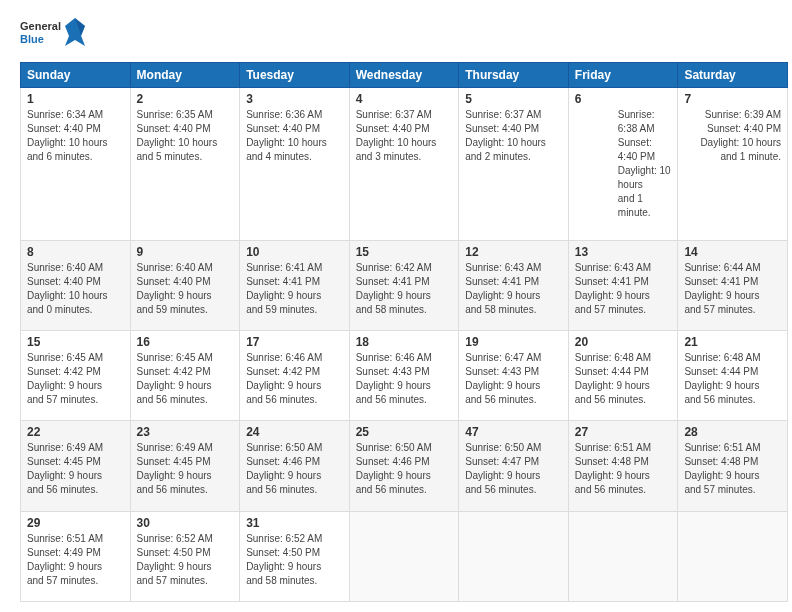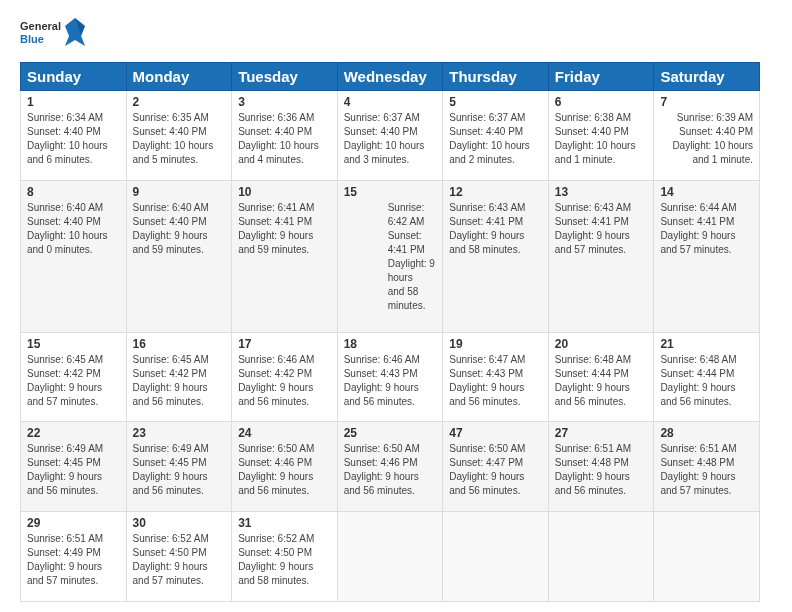--- a/index.html
+++ b/index.html
@@ -6,21 +6,21 @@
     body {
       width: 792px;
       height: 612px;
       font-family: Arial, sans-serif;
       background: #fff;
       overflow: hidden;
     }
     .page {
       width: 792px;
       height: 612px;
-      padding: 16px 32px 10px 20px;
+      padding: 16px 4px 10px 20px;
       display: flex;
       flex-direction: column;
     }
     .header {
       display: flex;
       align-items: flex-start;
       justify-content: space-between;
       margin-bottom: 8px;
     }
     .logo {
@@ -46,21 +46,21 @@
       border: 1px solid #ccc;
       border-collapse: collapse;
       width: 100%;
       table-layout: fixed;
     }
     .calendar th {
       background-color: #1a6fb5;
       color: white;
       text-align: left;
       padding: 5px 6px;
-      font-size: 15px;
+      font-size: 12px;
       font-weight: bold;
       border: 1px solid #1558a0;
     }
     .calendar td {
       vertical-align: top;
       padding: 4px 6px;
       border: 1px solid #ddd;
       font-size: 9.5px;
       color: #333;
       background: #fff;
@@ -151,21 +151,21 @@
           </td>
           <td>
             <span class="day-number">5</span>
             <div class="day-info" style="white-space: pre-line;">Sunrise: 6:37 AM
 Sunset: 4:40 PM
 Daylight: 10 hours
 and 2 minutes.</div>
           </td>
           <td>
             <span class="day-number">6</span>
-            <div class="day-info" style="white-space: pre-line;">Sunrise: 6:38 AM
+            <div class="day-info" style="white-space: pre-line; margin-left: 43px;">Sunrise: 6:38 AM
 Sunset: 4:40 PM
 Daylight: 10 hours
 and 1 minute.</div>
           </td>
           <td>
             <span class="day-number">7</span>
             <div class="day-info" style="white-space: pre-line; text-align: right;">Sunrise: 6:39 AM
 Sunset: 4:40 PM
 Daylight: 10 hours
 and 1 minute.</div>
@@ -188,21 +188,21 @@
           </td>
           <td>
             <span class="day-number">10</span>
             <div class="day-info" style="white-space: pre-line;">Sunrise: 6:41 AM
 Sunset: 4:41 PM
 Daylight: 9 hours
 and 59 minutes.</div>
           </td>
           <td>
             <span class="day-number">15</span>
-            <div class="day-info" style="white-space: pre-line; margin-left: 44px;">Sunrise: 6:42 AM
+            <div class="day-info" style="white-space: pre-line;">Sunrise: 6:42 AM
 Sunset: 4:41 PM
 Daylight: 9 hours
 and 58 minutes.</div>
           </td>
           <td>
             <span class="day-number">12</span>
             <div class="day-info" style="white-space: pre-line;">Sunrise: 6:43 AM
 Sunset: 4:41 PM
 Daylight: 9 hours
 and 58 minutes.</div>

